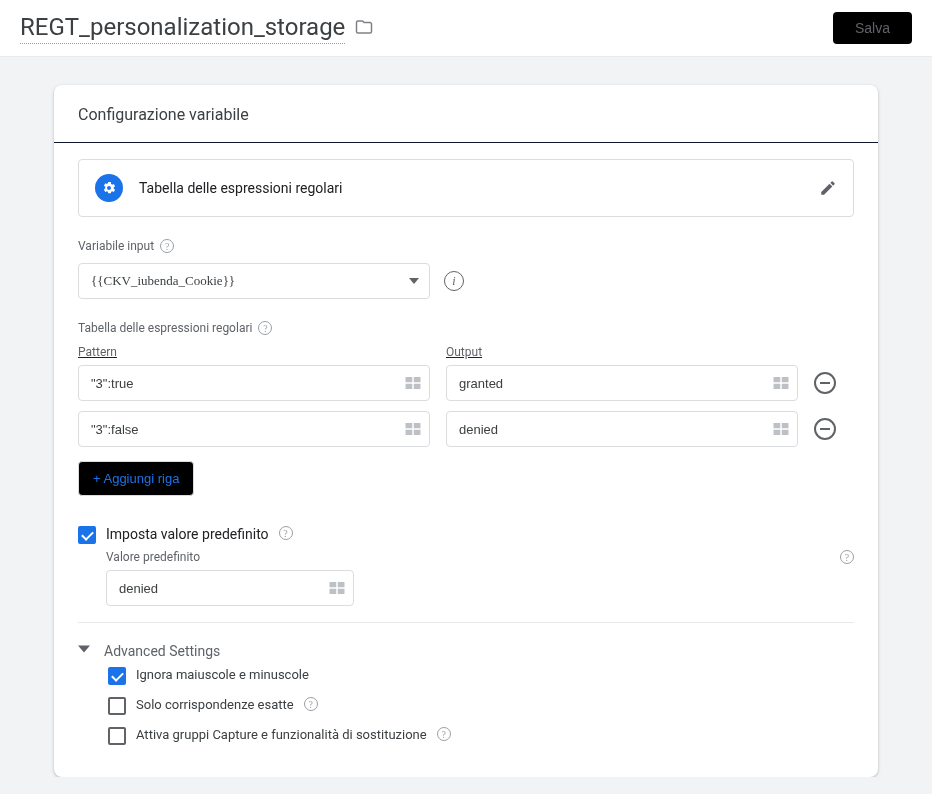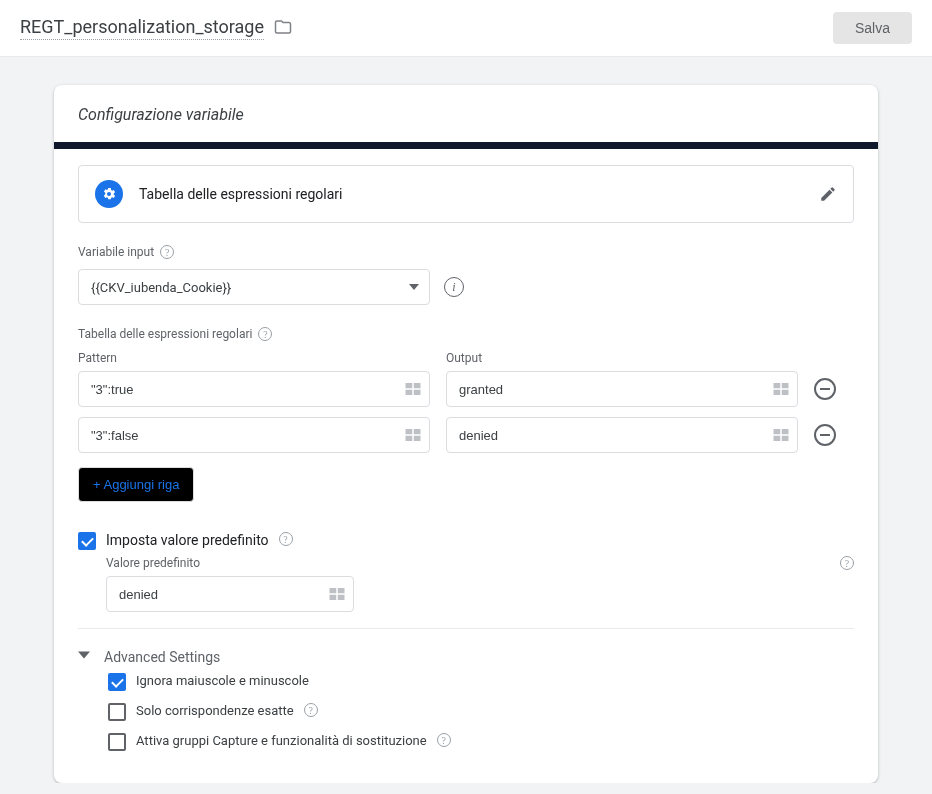--- a/index.html
+++ b/index.html
@@ -12,48 +12,47 @@
   .header {
     background: #fff;
     padding: 12px 20px;
     display: flex;
     align-items: center;
     justify-content: space-between;
     border-bottom: 1px solid #e8eaed;
   }
   .header-left { display: flex; align-items: center; gap: 10px; }
   .title {
-    font-size: 18px;
+    font-size: 24px;
     color: #3c4043;
     border-bottom: 1px dotted #9aa0a6;
     padding-bottom: 2px;
   }
   .folder-icon svg { width: 18px; height: 18px; fill: #5f6368; opacity:.8 }
   .save-btn {
-    background: #e5e5e5;
+    background: #000000;
     border: none;
     padding: 8px 22px;
     border-radius: 4px;
     color: #5f6368;
     font-size: 14px;
     cursor: pointer;
   }
   .card {
     background: #fff;
     border-radius: 8px;
     margin: 28px auto 0;
     width: 824px;
     box-shadow: 0 1px 2px rgba(60,64,67,.2), 0 1px 3px 1px rgba(60,64,67,.1);
   }
   .card-header {
     padding: 20px 24px 18px;
-    border-bottom: 7px solid #0f172a;
+    border-bottom: 1px solid #0f172a;
     font-size: 16px;
     color: #3c4043;
-    font-style: italic;
   }
   .card-body { padding: 16px 24px 6px; }
   .section-label {
     font-size: 12px;
     color: #5f6368;
     margin-bottom: 10px;
     display:flex; align-items:center; gap:6px;
   }
   .type-box {
     border: 1px solid #dadce0;
@@ -73,28 +72,29 @@
   .type-label { font-size: 14px; color: #202124; }
   .pencil { position:absolute; right:16px; fill:#5f6368; width:18px; height:18px; cursor:pointer; }
   .input-row { display:flex; align-items:center; gap:14px; margin-bottom:22px; }
   .select-box {
     width: 352px; height: 36px;
     border: 1px solid #dadce0; border-radius:4px;
     display:flex; align-items:center; justify-content:space-between;
     padding: 0 10px 0 12px;
     font-size: 13px; color:#3c4043; cursor:pointer;
     background:#fff;
+    font-family:Liberation Serif, serif;
   }
   .chev-down { width:10px; height:10px; fill:#5f6368; }
   .info-icon {
     width: 20px; height: 20px; border:1.5px solid #5f6368; border-radius:50%;
     display:flex; align-items:center; justify-content:center;
     font-size: 12px; color:#5f6368; font-style:italic;font-family:serif;
   }
-  .table-section { margin-bottom: 6px; }
+  .table-section { margin-bottom: 6px; text-decoration: underline; }
   .col-headers { display:flex; gap:16px; margin-bottom:6px; }
   .col-headers .col { font-size:12px; color:#5f6368; }
   .col-headers .col:first-child { width:352px; }
   .table-row { display:flex; gap:16px; align-items:center; margin-bottom:10px; }
   .text-input-wrap { position:relative; width:352px; }
   .text-input {
     width:100%; height:36px; border:1px solid #dadce0; border-radius:4px;
     padding: 0 34px 0 12px; font-size:13px; color:#3c4043;
   }
   .brick-icon {

